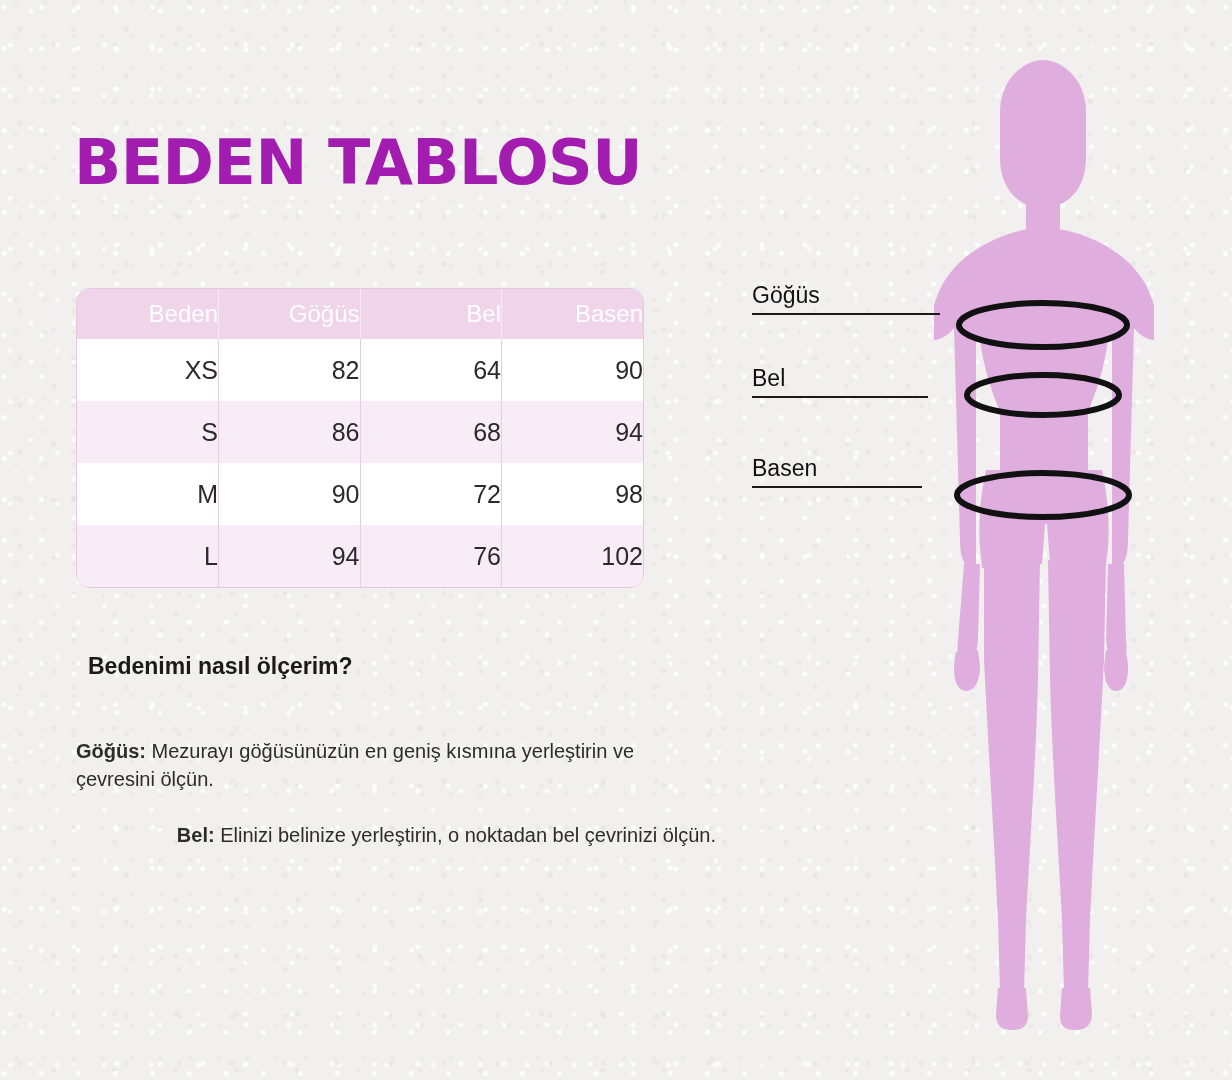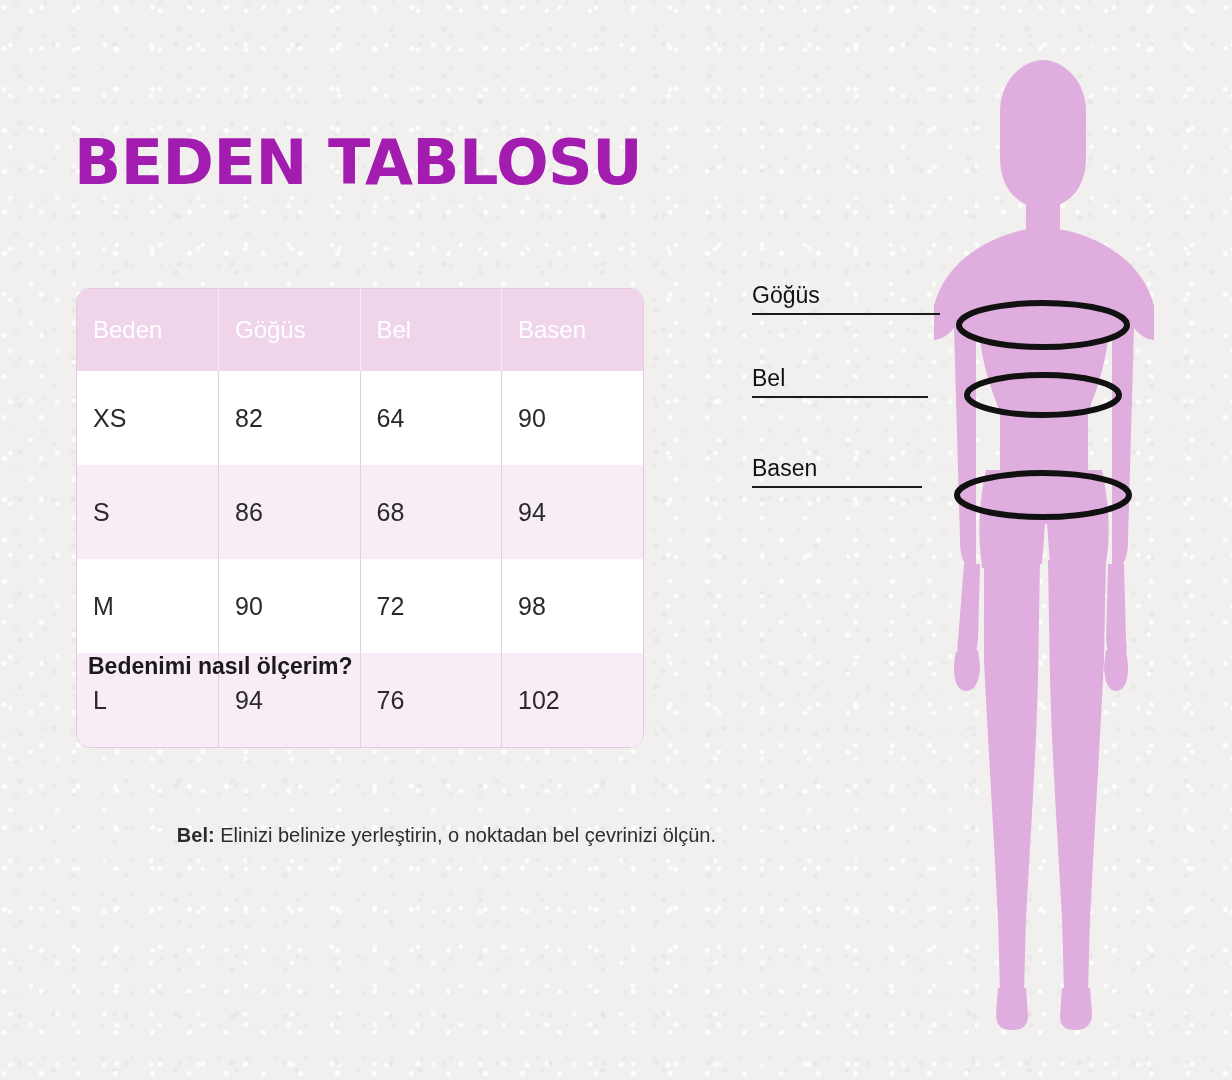--- a/index.html
+++ b/index.html
@@ -60,27 +60,27 @@
     border: 1px solid #e4c8e0;
     background: #ffffff;
   }
   table.size-table {
     border-collapse: collapse;
     width: 100%;
     table-layout: fixed;
   }
   table.size-table th,
   table.size-table td {
-    text-align: left;
+    text-align: right;
     font-size: 25px;
     color: #2a2a2a;
     font-weight: 400;
     border-right: 1px solid #e6cde2;
     height: 62px;
-    padding: 16px;
+    padding: 0;
   }
   table.size-table th:last-child,
   table.size-table td:last-child {
     border-right: none;
   }
   table.size-table thead th {
     background: #efd4ea;
     color: #ffffff;
     font-size: 24px;
     height: 50px;
@@ -189,20 +189,23 @@
           <td>94</td>
           <td>76</td>
           <td>102</td>
         </tr>
       </tbody>
     </table>
   </div>
 
   <div class="howto-title">Bedenimi nasıl ölçerim?</div>
 
+  <div class="para p1">
+    <b>Göğüs:</b><span> Mezurayı göğüsünüzün en geniş kısmına yerleştirin ve çevresini ölçün.</span>
+  </div>
   <div class="para p2">
     <b>Bel:</b><span> Elinizi belinize yerleştirin, o noktadan bel çevrinizi ölçün.</span>
   </div>
 
   <div class="figure">
     <svg width="320" height="1000" viewBox="0 0 320 1000" xmlns="http://www.w3.org/2000/svg">
       <g fill="#e0aede">
 
         <path d="M120 72 C120 38 145 20 163 20 C181 20 206 38 206 72 L206 118
                  C206 150 186 168 163 168 C140 168 120 150 120 118 Z"></path>

